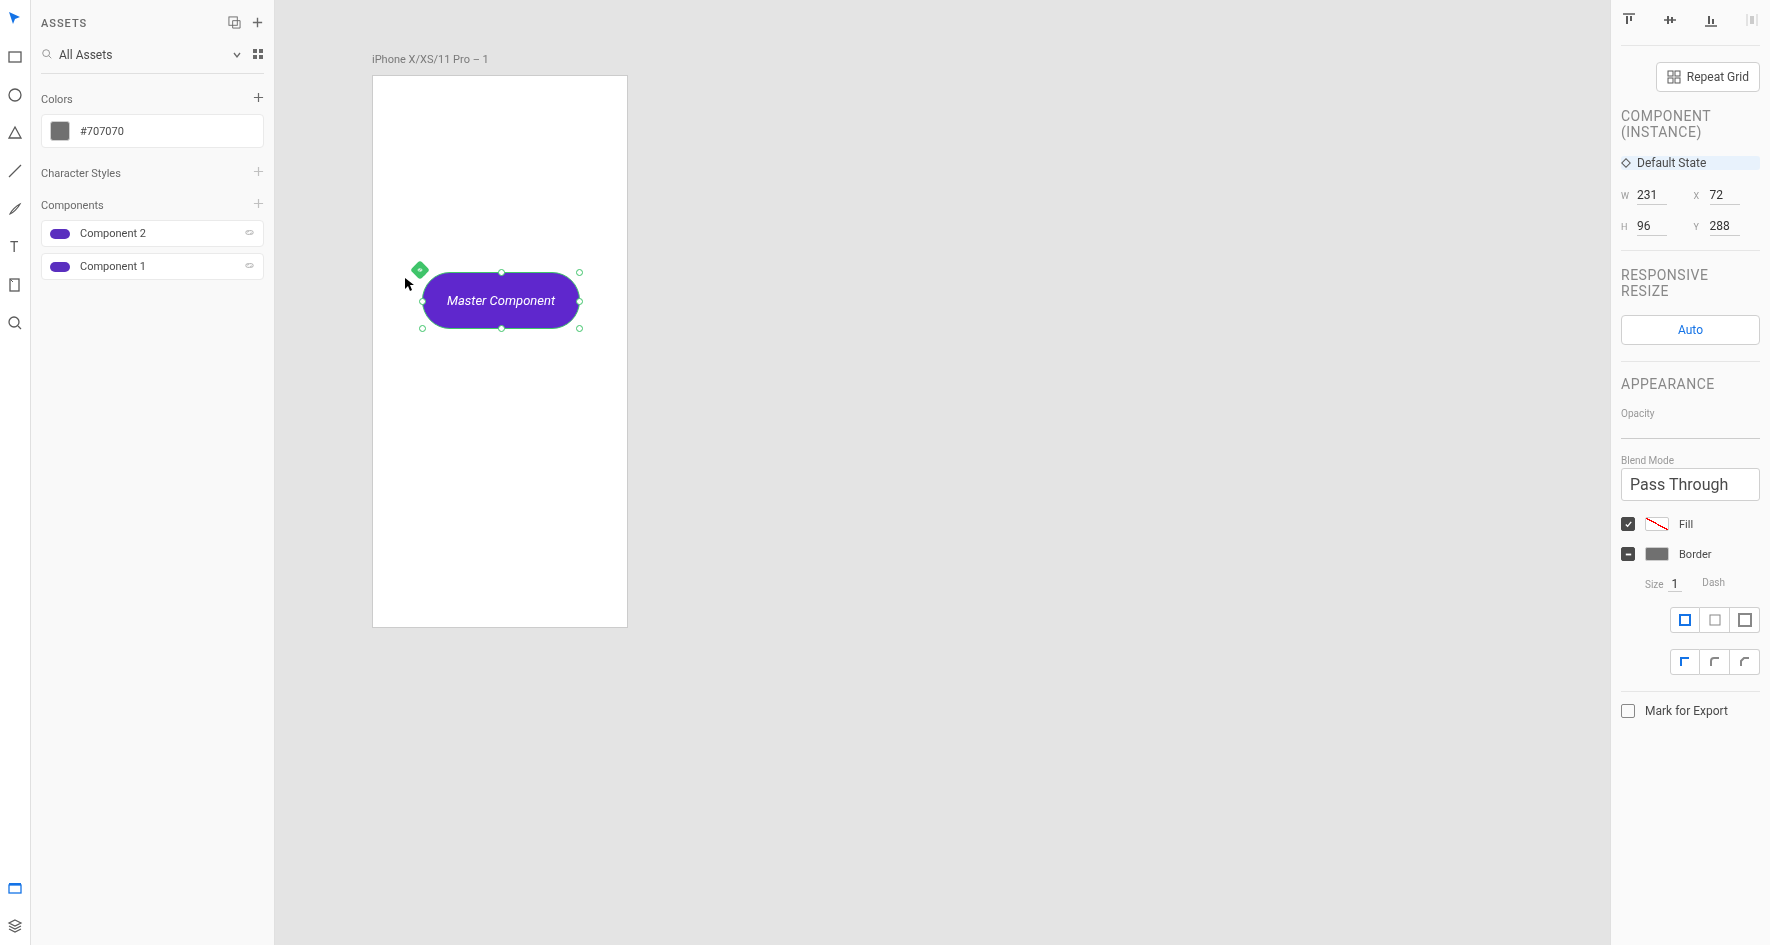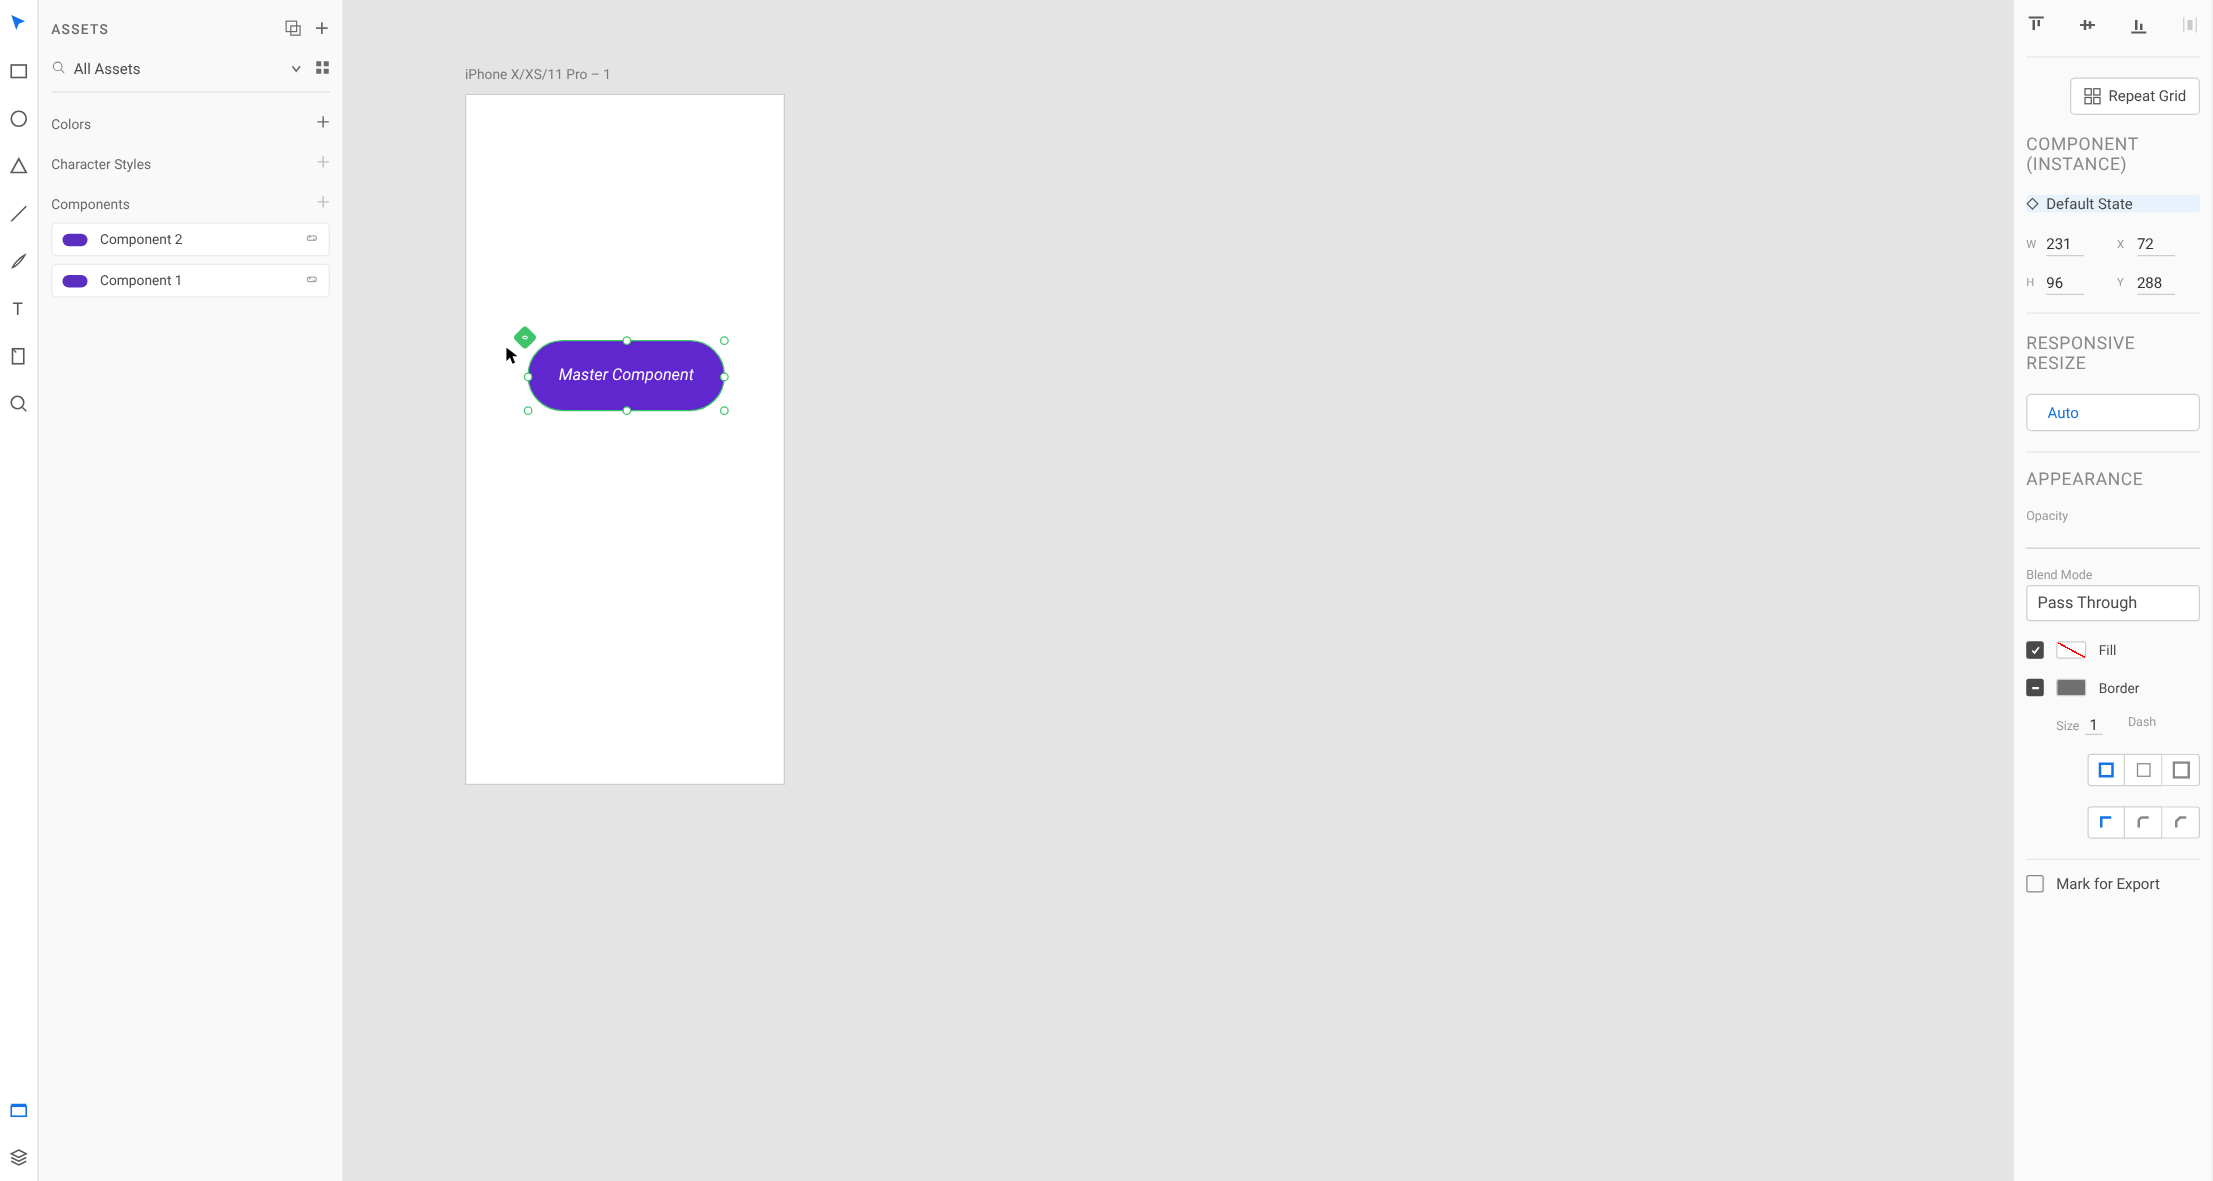--- a/index.html
+++ b/index.html
@@ -46,24 +46,24 @@
 .align-row { display: flex; justify-content: space-between; border-bottom: 1px solid #e6e6e6; padding-bottom: 14px; }
 .align-row svg { width: 16px; height: 16px; color: #5a5a5a; }
 .repeat-grid-btn { background: #fff; border: 1px solid #d0d0d0; border-radius: 4px; padding: 7px 10px; display: flex; align-items: center; gap: 6px; font-size: 12px; color: #4a4a4a; width: fit-content; align-self: flex-end; }
 .rp-section-title { font-size: 14px; letter-spacing: 0.5px; color: #888; text-transform: uppercase; }
 .state-row { background: #e8f2fc; padding: 0; border-radius: 3px; display: flex; align-items: center; gap: 6px; font-size: 12px; }
 .state-row svg { width: 10px; height: 10px; }
 .dim-grid { display: grid; grid-template-columns: 1fr 1fr; gap: 12px 6px; border-bottom: 1px solid #e6e6e6; padding-bottom: 14px; }
 .dim-cell { display: flex; align-items: center; gap: 6px; }
 .dim-label { font-size: 9px; color: #999; width: 10px; text-transform: uppercase; }
 .dim-value { font-size: 12px; color: #333; border-bottom: 1px solid #ccc; padding: 2px 0; min-width: 30px; }
-.auto-btn { background: #fff; border: 1px solid #d0d0d0; border-radius: 4px; padding: 7px 16px; color: #1473e6; font-size: 12px; }
+.auto-btn { background: #fff; border: 1px solid #d0d0d0; border-radius: 4px; padding: 7px 4px; text-align: center; color: #1473e6; font-size: 12px; }
 .appearance-block .sub-label { font-size: 10px; color: #999; margin-bottom: 2px; }
 .underline-field { border-bottom: 1px solid #ccc; height: 18px; }
-.blend-select { background: #fff; border: 1px solid #d0d0d0; border-radius: 3px; padding: 6px 8px; font-size: 13px; }
+.blend-select { background: #fff; border: 1px solid #d0d0d0; border-radius: 3px; padding: 6px 8px; font-size: 16px; }
 .fill-row { display: flex; align-items: center; gap: 10px; }
 .chk { width: 14px; height: 14px; border: 1px solid #888; border-radius: 2px; display: flex; align-items: center; justify-content: center; }
 .chk.checked { background: #4a4a4a; border-color: #4a4a4a; }
 .chk.indet { background: #4a4a4a; border-color: #4a4a4a; }
 .chk svg { width: 9px; height: 9px; fill: #fff; }
 .color-chip { width: 24px; height: 14px; border-radius: 2px; border: 1px solid #ccc; }
 .size-dash-row { display: flex; gap: 20px; padding-left: 24px; font-size: 10px; color: #999; }
 .size-dash-row .v { font-size: 12px; color: #333; margin-left: 4px; border-bottom: 1px solid #ccc; padding: 0 4px; }
 .stroke-align-row, .corner-row { display: flex; gap: 0; justify-content: flex-end; }
 .seg-btn { width: 30px; height: 26px; border: 1px solid #d0d0d0; background: #fff; display: flex; align-items: center; justify-content: center; }
@@ -173,20 +173,24 @@
           </svg></span>
     </div>
   </div>
 
   <div class="section-header">
     <span>Colors</span>
     <span><svg viewBox="0 0 12 12">
           <path d="M6 1v10M1 6h10" stroke="#6a6a6a" stroke-width="1.3"></path>
         </svg></span>
   </div>
+  <div class="color-item">
+    <div class="swatch" style="background:#707070"></div>
+    <span>#707070</span>
+  </div>
 
   <div class="section-header">
     <span>Character Styles</span>
     <span><svg viewBox="0 0 12 12">
           <path d="M6 1v10M1 6h10" stroke="#c0c0c0" stroke-width="1.3"></path>
         </svg></span>
   </div>
 
   <div class="section-header">
     <span>Components</span>

